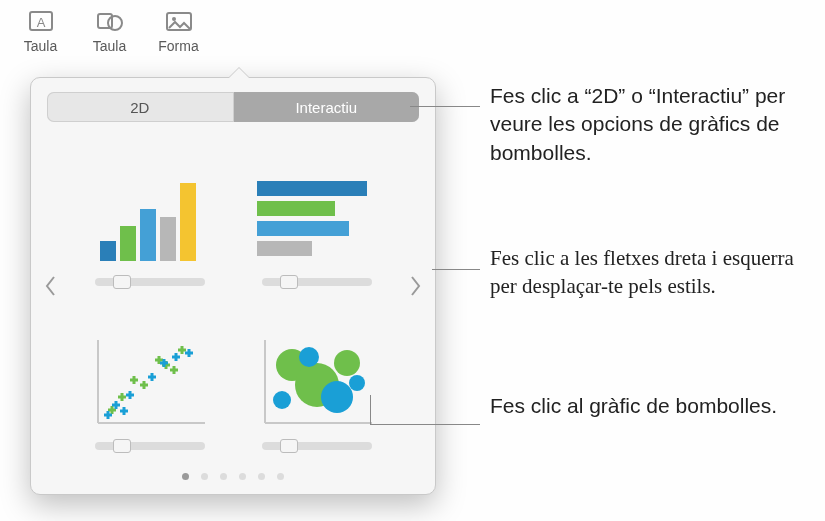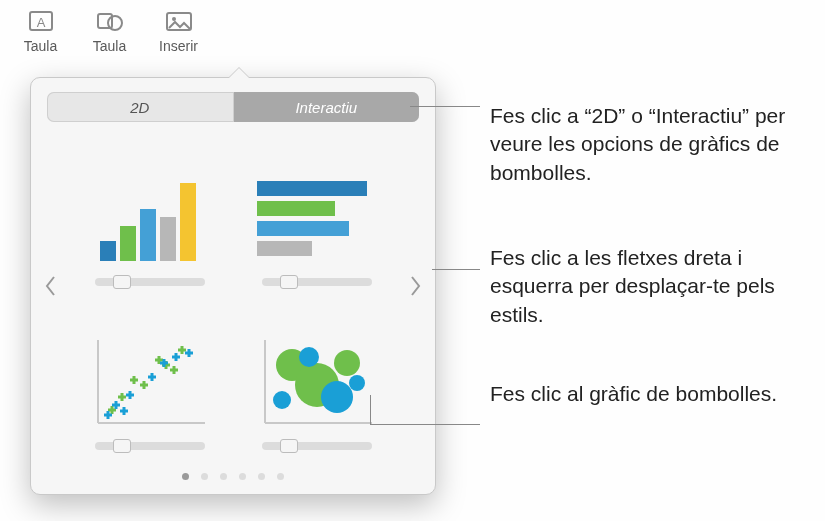--- a/index.html
+++ b/index.html
@@ -62,21 +62,20 @@
     filter: drop-shadow(0 -1px 0 #c9c9c9);
   }
   .seg {
     display: flex;
     margin: 14px 16px 10px;
     height: 30px;
     border-radius: 7px;
     overflow: hidden;
     background: #e7e7e7;
     box-shadow: inset 0 0 0 1px #cfcfcf;
-    font-style: italic;
   }
   .seg-btn {
     flex: 1;
     display: flex;
     align-items: center;
     justify-content: center;
     font-size: 15px;
     color: #555;
     border-right: 1px solid #cfcfcf;
     cursor: pointer;
@@ -191,21 +190,21 @@
     <span>Taula</span>
   </div>
   <div class="tb-item">
     <div class="tb-icon">
       <svg width="30" height="24">
           <rect x="3" y="4" width="24" height="17" rx="2" fill="none" stroke="#8a8a8a" stroke-width="2"></rect>
           <circle cx="10" cy="10" r="2" fill="#8a8a8a"></circle>
           <path d="M5 19 l6 -6 l5 5 l4 -4 l6 6" fill="none" stroke="#8a8a8a" stroke-width="2"></path>
         </svg>
     </div>
-    <span>Inserir</span>
+    <span>Forma</span>
   </div>
 </div>
 
 <div class="popover">
   <div class="seg">
     <div class="seg-btn">2D</div>
     <div class="seg-btn active">Interactiu</div>
   </div>
 
   <div class="nav-arrow left">
@@ -307,20 +306,20 @@
     <div class="dot active"></div>
     <div class="dot"></div>
     <div class="dot"></div>
     <div class="dot"></div>
     <div class="dot"></div>
     <div class="dot"></div>
   </div>
 </div>
 
 <div class="callout-line" style="left:410px; top:106px; width:70px;"></div>
-<div class="callout" style="left:490px; top:82px;margin-top:20px;">Fes clic a “2D” o “Interactiu” per veure les opcions de gràfics de bombolles.</div>
+<div class="callout" style="left:490px; top:82px;">Fes clic a “2D” o “Interactiu” per veure les opcions de gràfics de bombolles.</div>
 
 <div class="callout-line" style="left:432px; top:269px; width:48px;"></div>
-<div class="callout" style="left:490px; top:244px;">Fes clic a les fletxes dreta i esquerra per desplaçar-te pels estils.</div>
+<div class="callout" style="left:490px; top:244px;font-family:Liberation Serif, serif;">Fes clic a les fletxes dreta i esquerra per desplaçar-te pels estils.</div>
 
 <div class="callout-line" style="left:370px; top:424px; width:110px;"></div>
 <div style="position:absolute;left:370px;top:395px;width:0;height:29px;border-left:1px solid #888"></div>
-<div class="callout" style="left:490px; top:380px;">Fes clic al gràfic de bombolles.</div>
+<div class="callout" style="left:490px; top:392px;">Fes clic al gràfic de bombolles.</div>
 
 </body></html>

